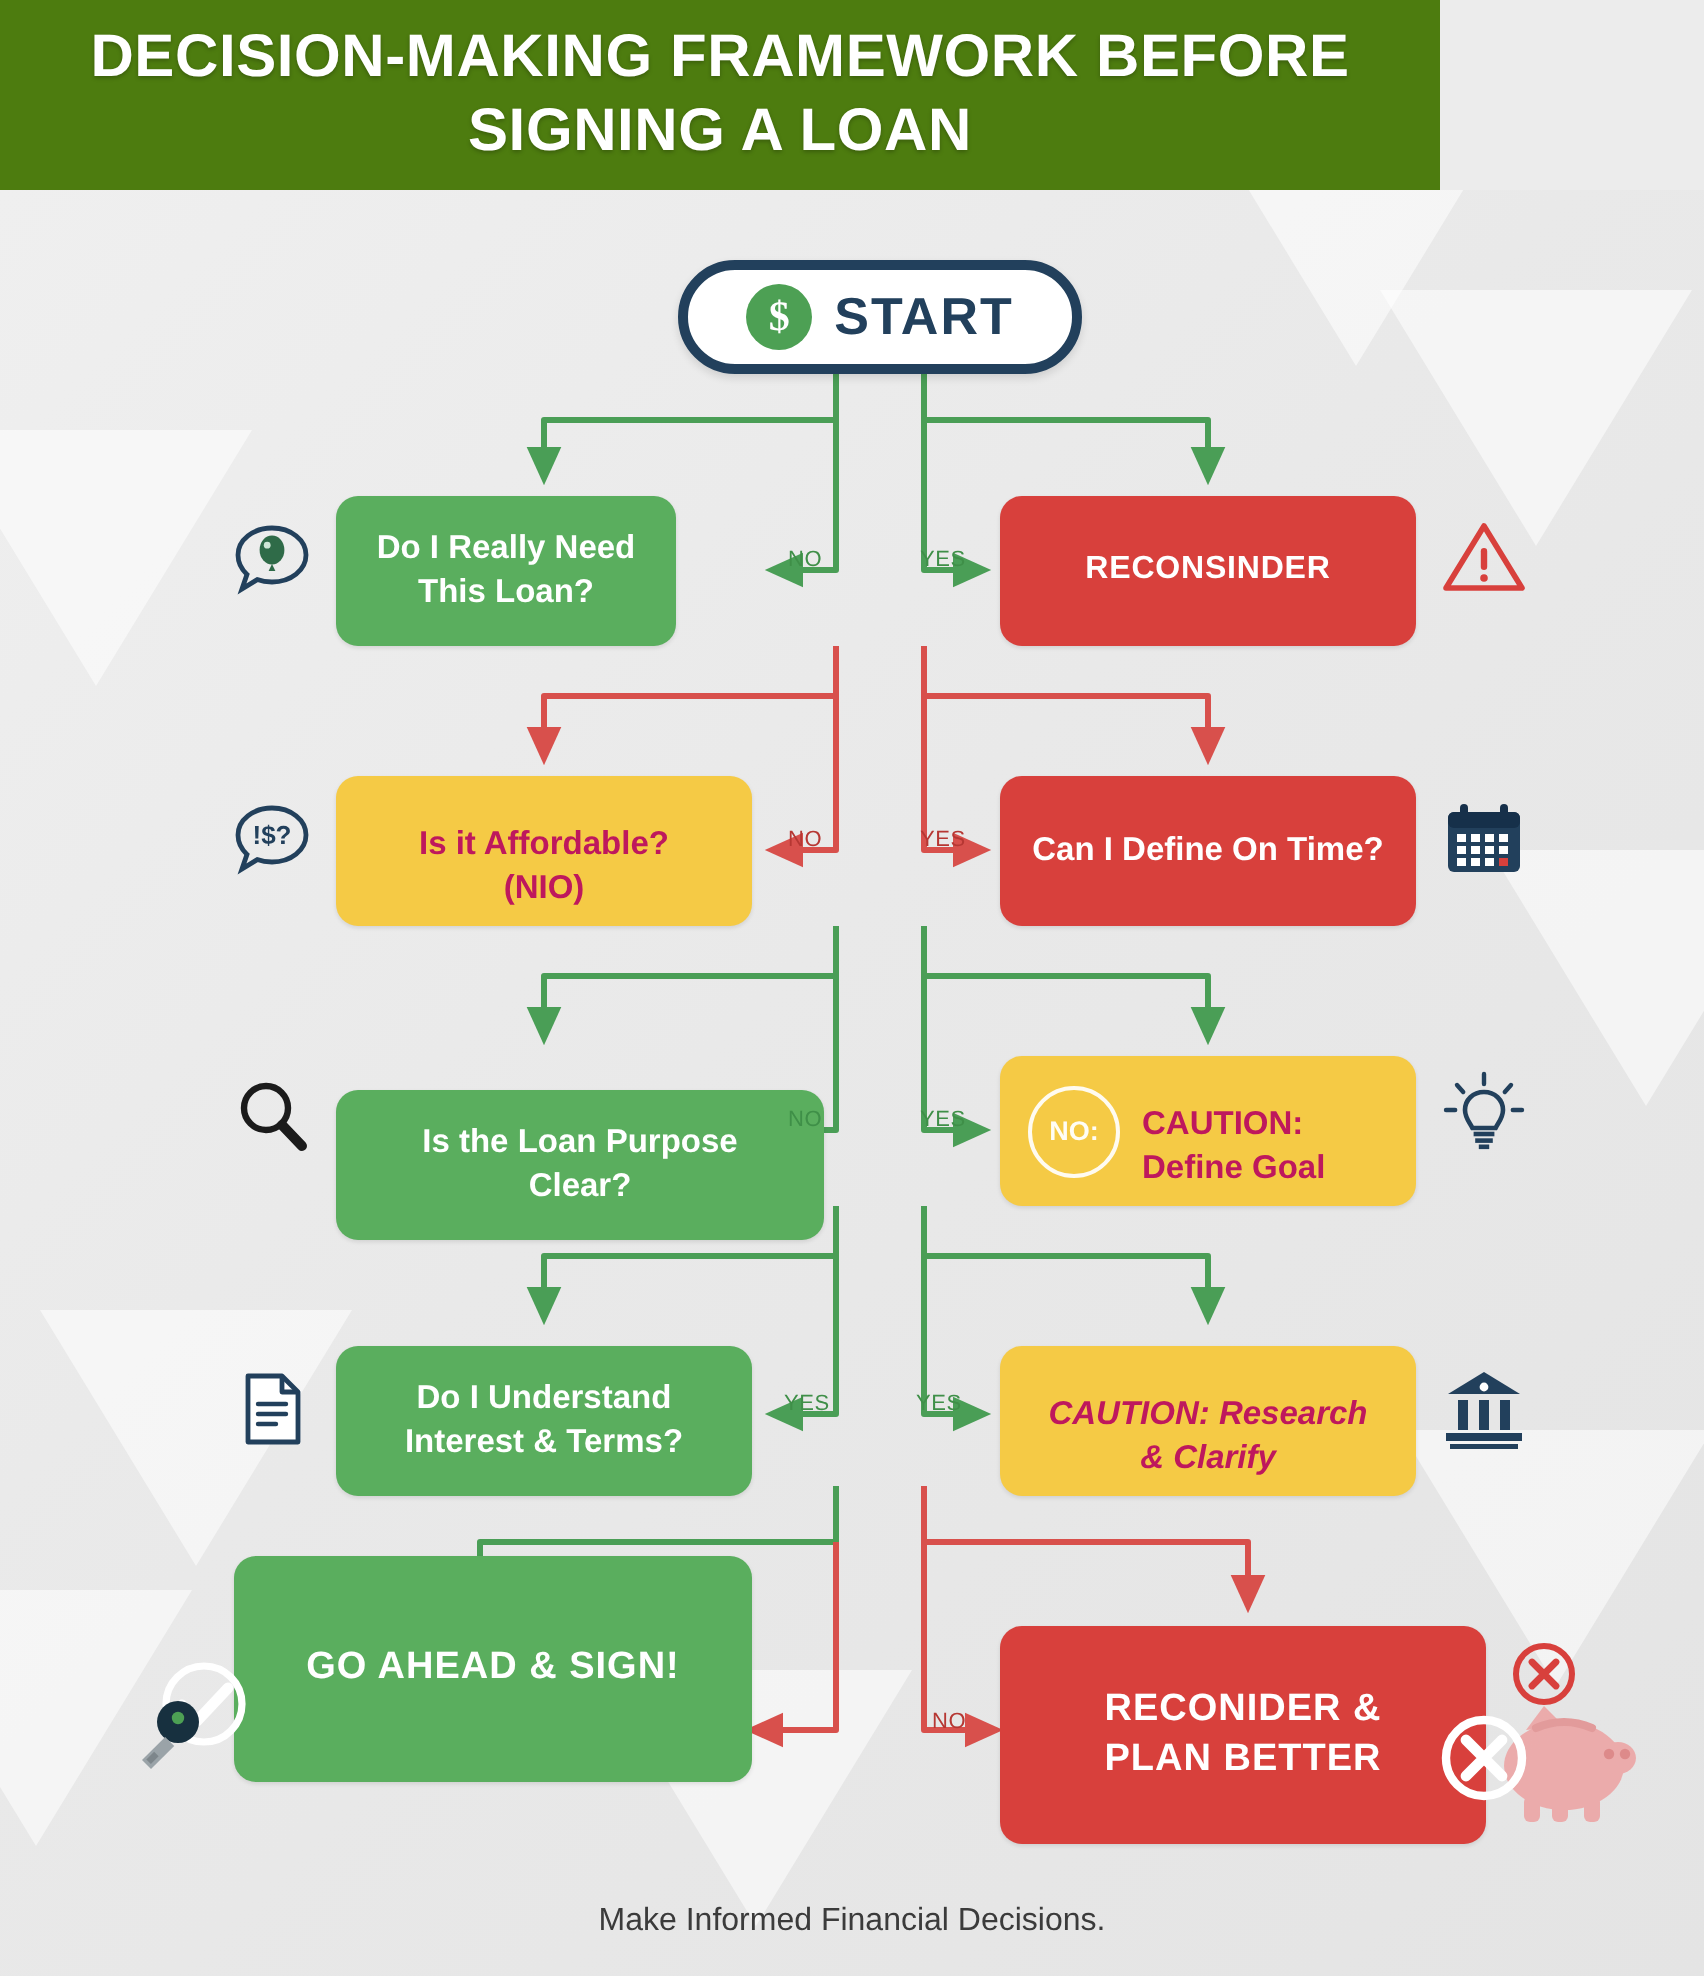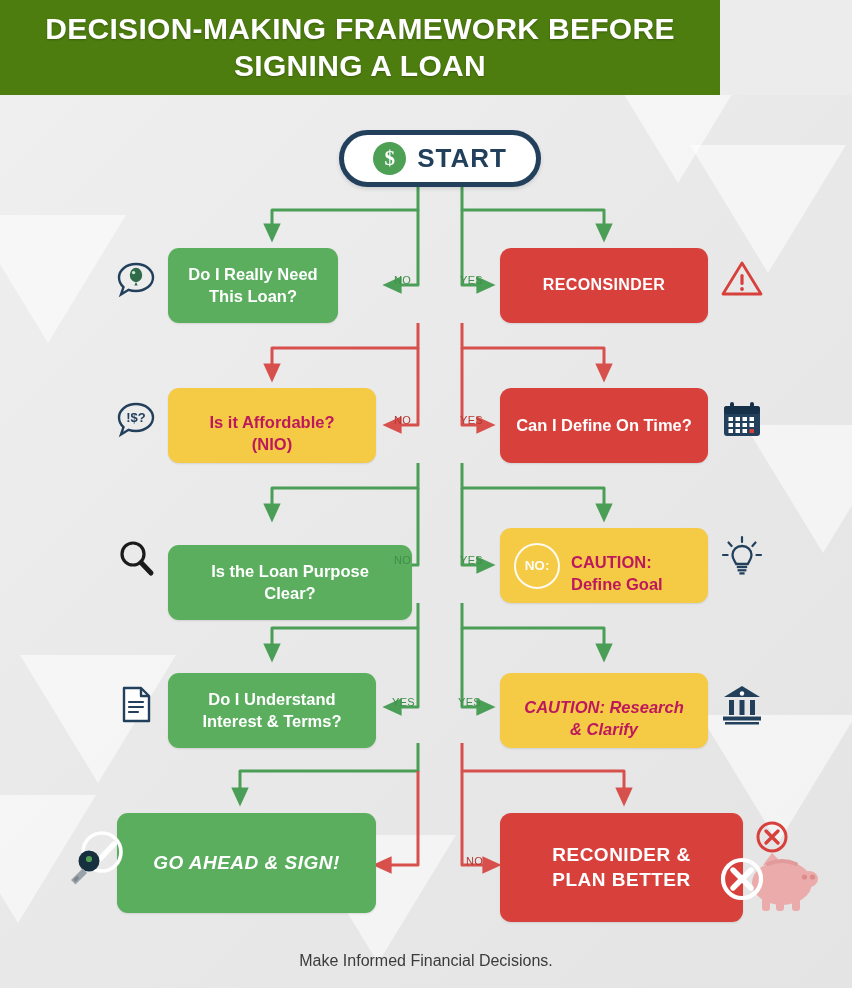--- a/index.html
+++ b/index.html
@@ -365,21 +365,21 @@
       <g fill="#22405c">
         <rect x="13" y="22" width="5" height="15"></rect>
         <rect x="23.5" y="22" width="5" height="15"></rect>
         <rect x="34" y="22" width="5" height="15"></rect>
       </g>
       <rect x="7" y="38.5" width="38" height="4" fill="#22405c"></rect>
       <rect x="9" y="44" width="34" height="2.5" fill="#22405c"></rect>
     </svg>
   </div>
 
-  <div class="node green big" style="left:117px; top:718px; width:259px; height:100px;font-style:italic;">
+  <div class="node green big" style="left:117px; top:683px; width:259px; height:113px;">
     <div class="node-text">GO AHEAD &amp; SIGN!</div>
   </div>
   <div class="node red big" style="left:500px; top:718px; width:243px; height:109px;">
     <div class="node-text">
       <div>RECONIDER &amp;</div>
       <div>PLAN BETTER</div>
     </div>
   </div>
   <div class="elabel r" style="left:466px; top:760px;">NO</div>
 

